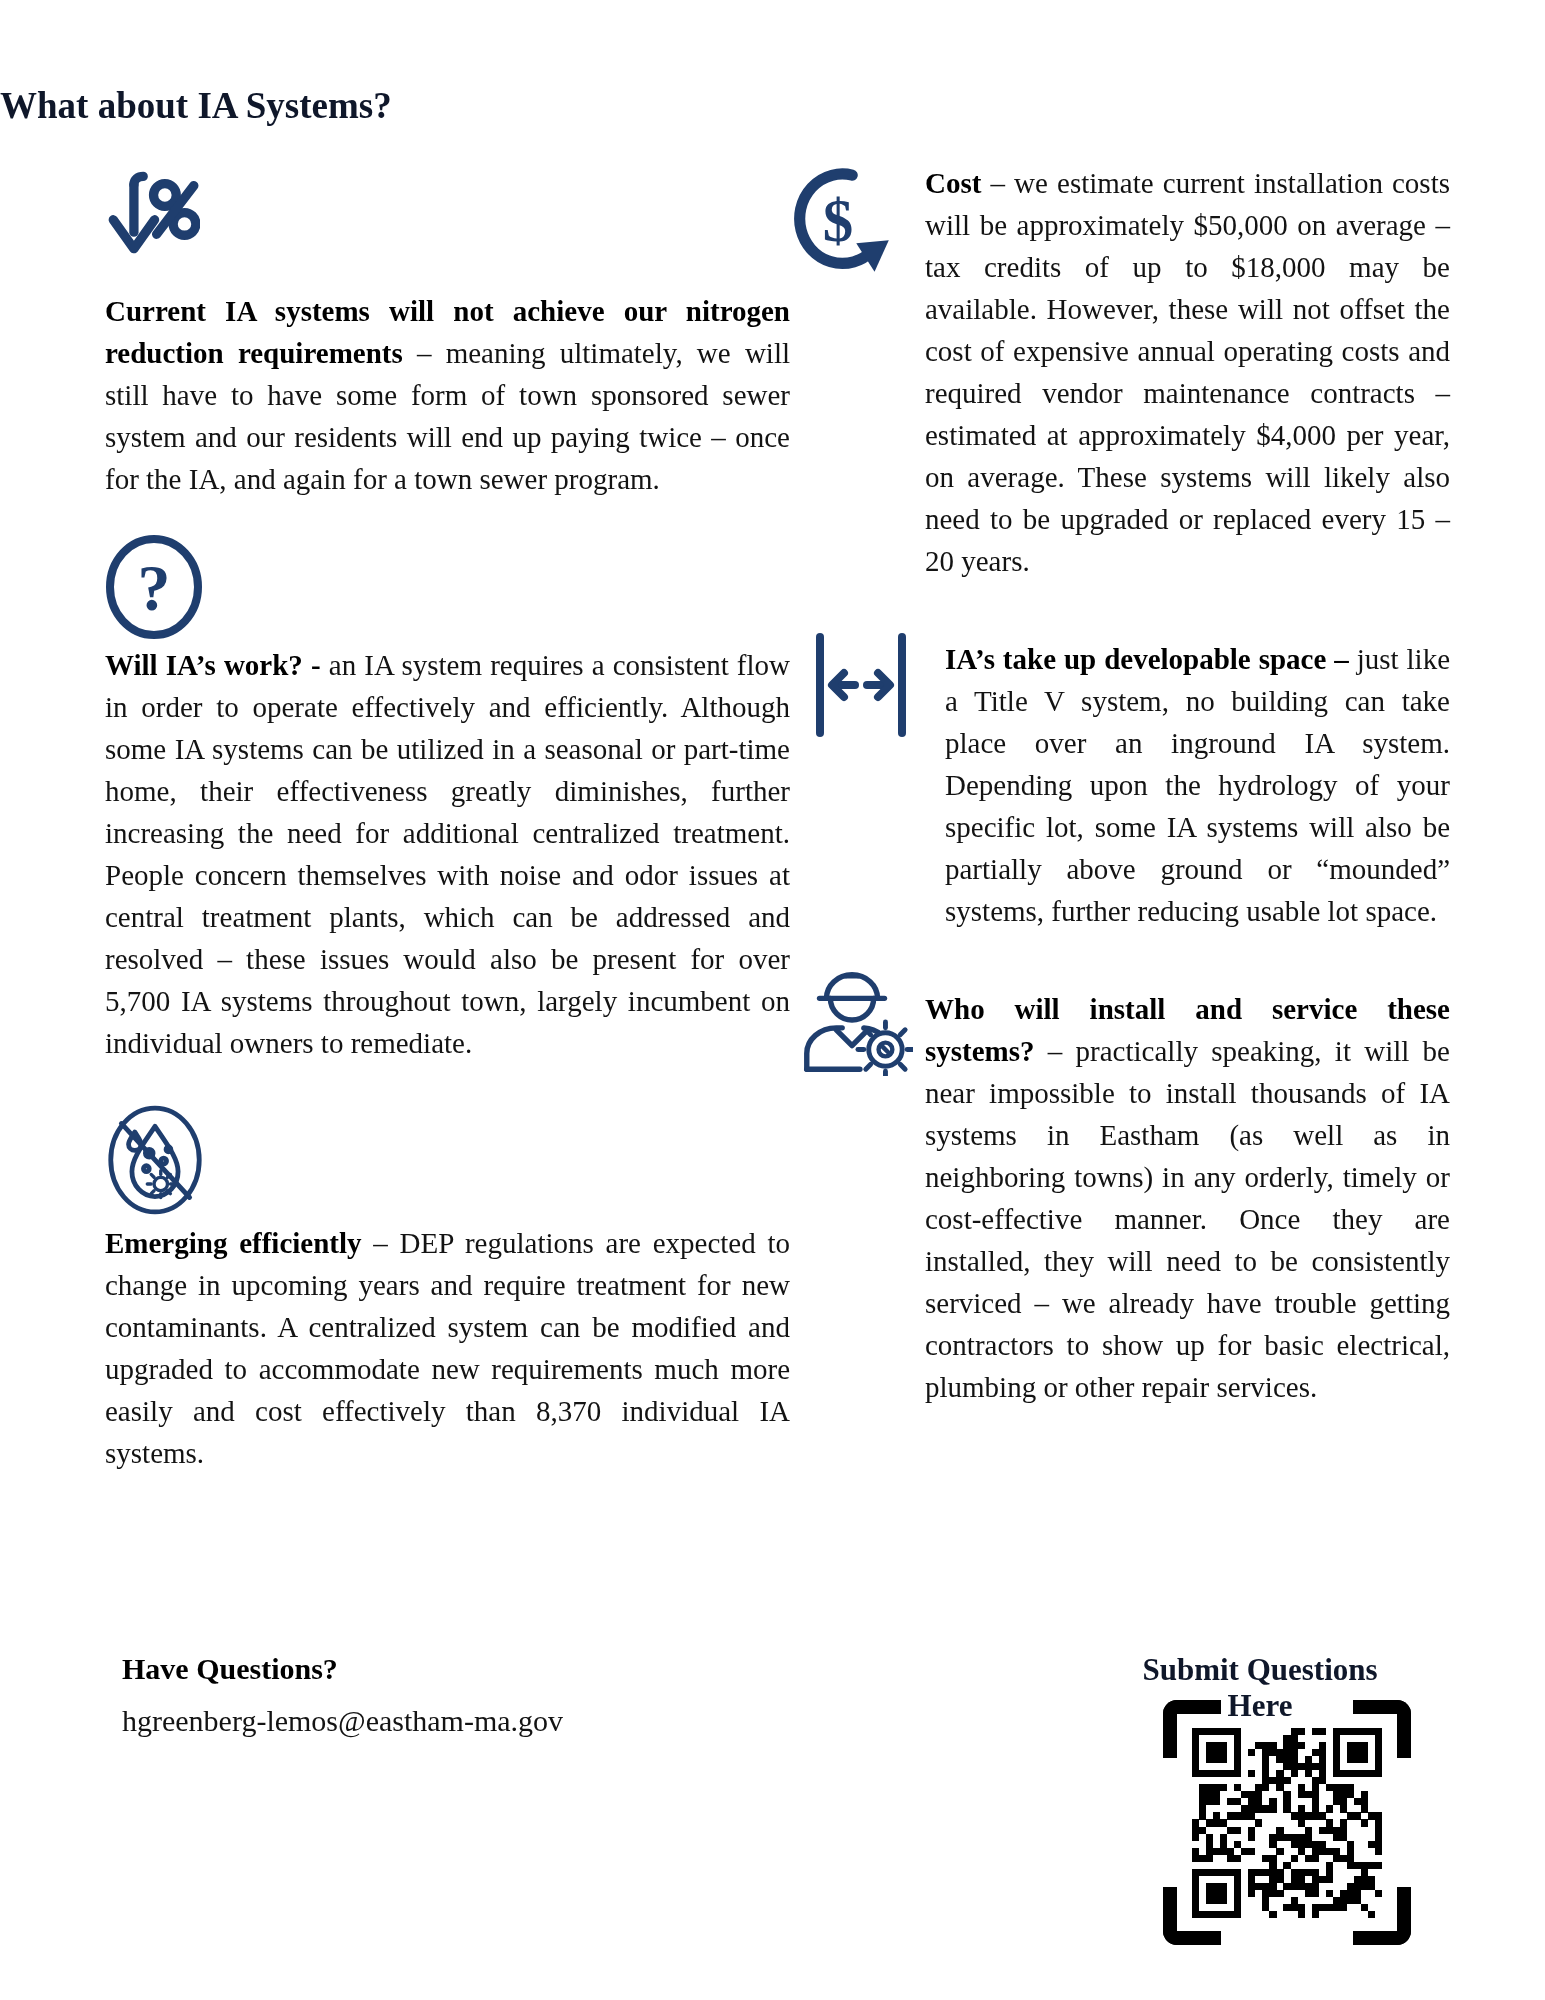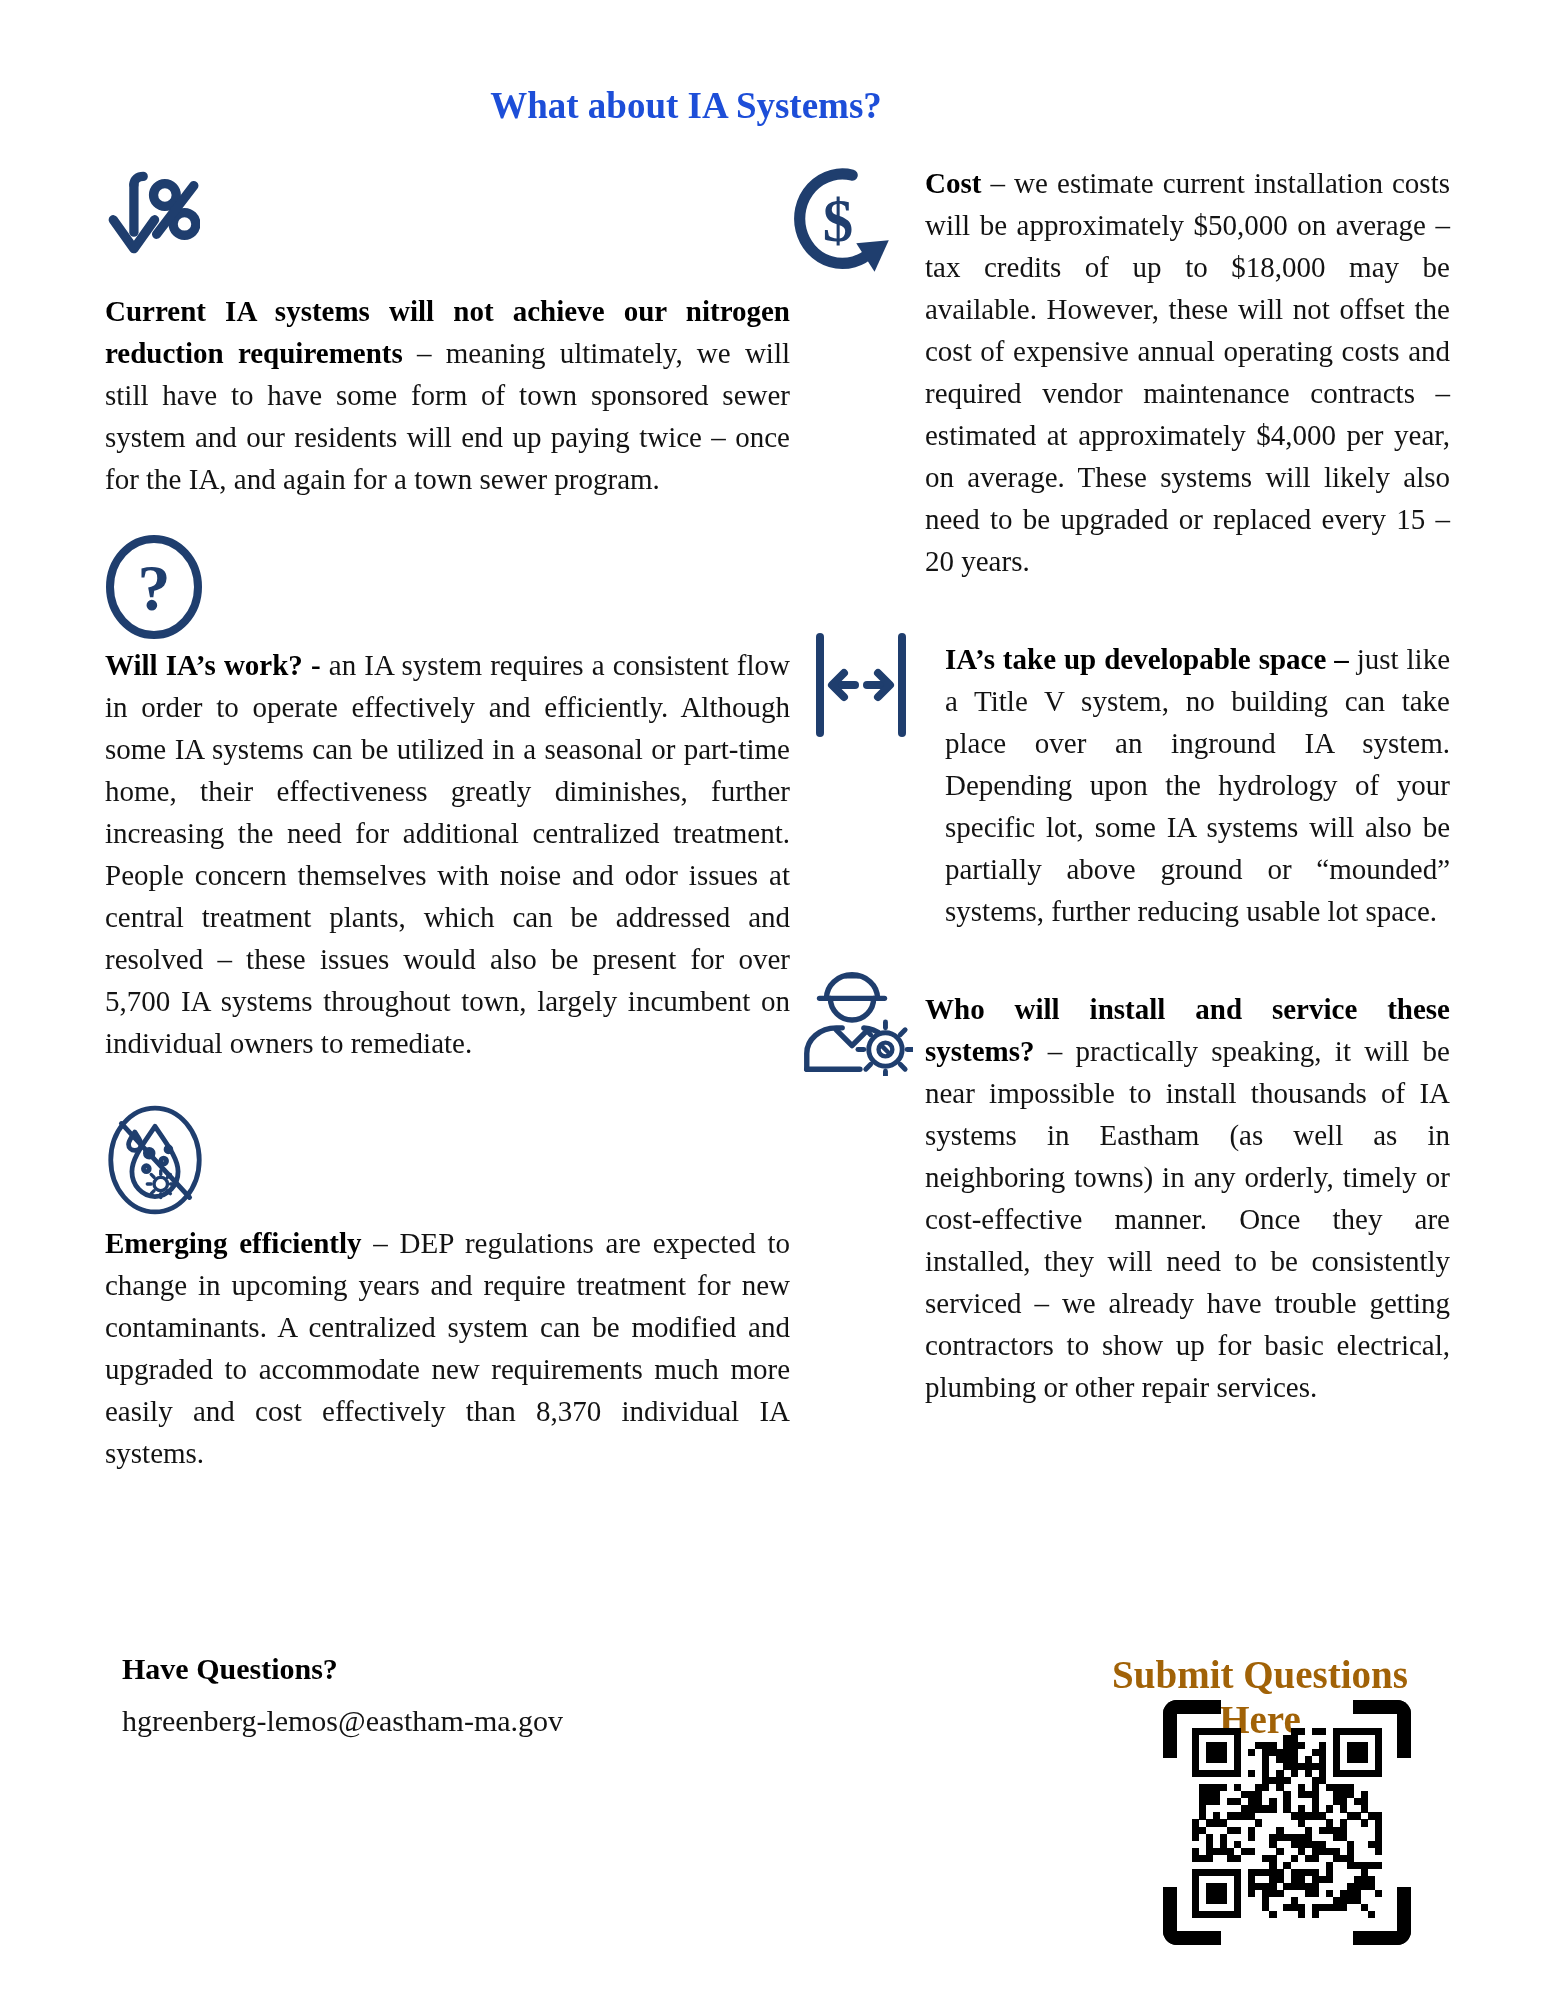--- a/index.html
+++ b/index.html
@@ -1,34 +1,34 @@
 <!DOCTYPE html>
 <html style="--navy: #1f3e6e;"><head>
 <meta charset="utf-8">
 <style>
   html,body{margin:0;padding:0;background:#ffffff;}
   .page{position:relative;width:1545px;height:2000px;background:#ffffff;overflow:hidden;
         font-family:"Liberation Serif",serif;color:#0d0d0d;}
-  .title{position:absolute;left:0;top:84px;width:1372px;margin:0;text-align:center;
-         font-size:37px;font-weight:bold;color:#1d4ed8;}
+  .title{position:absolute;left:0;top:84px;width:1372px;margin:0;text-align:left;
+         font-size:37px;font-weight:bold;color:#0f172a;}
   .col{position:absolute;top:162px;}
   .col-left{left:105px;width:685px;}
   .col-right{left:793px;width:657px;}
   .item{display:flex;align-items:flex-start;}
   .col-left .item{margin-bottom:50px;flex-direction:column;}
   .col-right .item{margin-bottom:56px;}
   .icon-cell{flex:none;color:var(--navy,#1f3e6e);}
   .col-left .icon-cell{width:120px;}
   .col-right .icon-cell{width:132px;}
   .body{flex:1;margin:0;font-size:29px;line-height:42px;text-align:justify;color:#131313;}
   .body b{color:#000;}
   .contact{position:absolute;left:122px;top:1648px;font-size:30px;line-height:41px;color:#131313;}
   .contact-heading{font-weight:bold;color:#000;margin-bottom:11px;}
   .submit{position:absolute;left:1110px;top:1652px;width:300px;text-align:center;
-          font-size:39px;font-weight:bold;color:#a16207;}
+          font-size:31px;font-weight:bold;color:#0f172a;}
   .qr-frame{position:absolute;left:1163px;top:1700px;width:248px;height:245px;}
   .qr-frame svg{position:absolute;left:29px;top:28px;}
   .br{position:absolute;width:58px;height:58px;border:0 solid #000;box-sizing:border-box;}
   .br-tl{left:0;top:0;border-left-width:14px;border-top-width:14px;border-top-left-radius:14px;}
   .br-tr{right:0;top:0;border-right-width:14px;border-top-width:14px;border-top-right-radius:14px;}
   .br-bl{left:0;bottom:0;border-left-width:14px;border-bottom-width:14px;border-bottom-left-radius:14px;}
   .br-br{right:0;bottom:0;border-right-width:14px;border-bottom-width:14px;border-bottom-right-radius:14px;}
 </style>
 </head>
 <body>

